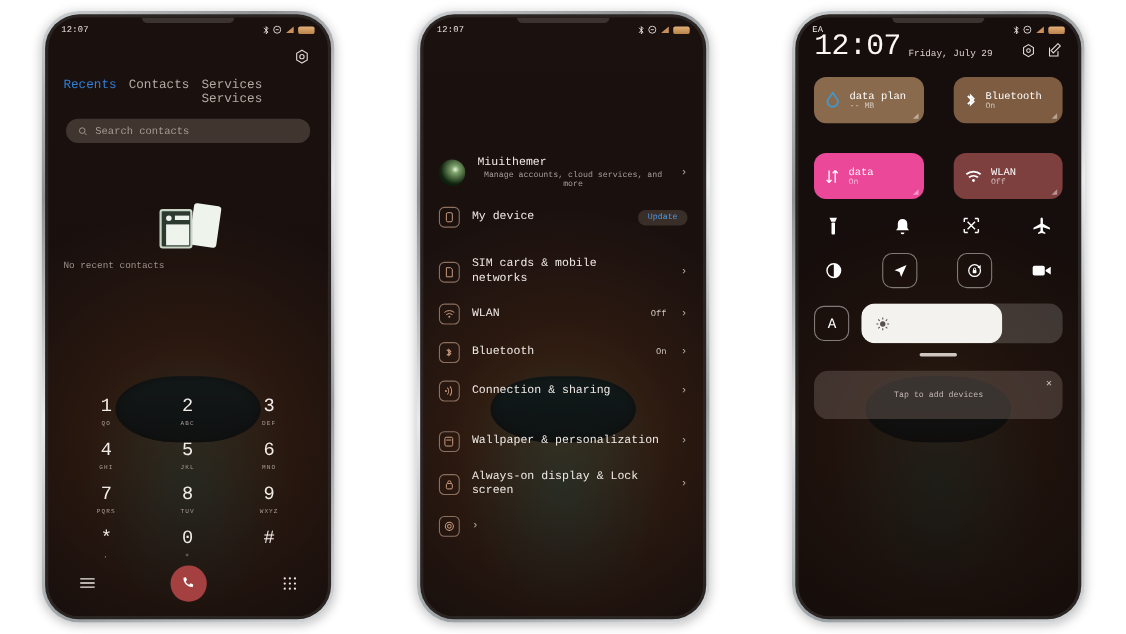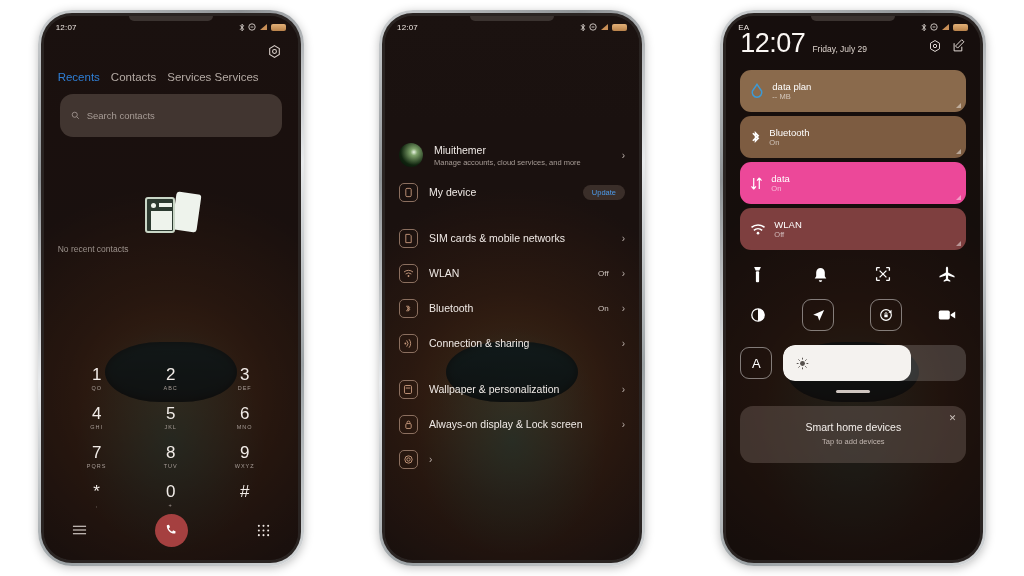--- a/index.html
+++ b/index.html
@@ -7,21 +7,21 @@
     font-family:"Liberation Sans", sans-serif; }
   .stage{ position:relative; width:1024px; height:576px; background:#fff; display:flex;
     align-items:center; justify-content:space-around; }
 
   
   .phone{ position:relative; width:266px; height:556px; border-radius:34px;
     background:linear-gradient(140deg,#cfd2d4 0%,#8e9295 22%,#e8eaec 48%,#9aa0a3 74%,#d5d8da 100%);
     padding:4px; box-shadow:0 2px 10px rgba(0,0,0,.25); flex:0 0 auto; }
   .bezel{ position:absolute; inset:3px; border-radius:31px; background:#2a2422; }
   .screen{ position:absolute; inset:6px; border-radius:28px; overflow:hidden;
-    background:#1e1513; }
+    background:#1e1513;font-family:Liberation Mono, monospace; }
 
   
   .wall{ position:absolute; inset:0; background:
       radial-gradient(ellipse 60% 34% at 50% 78%, rgba(18,120,120,.40) 0%, rgba(18,120,120,0) 62%),
       radial-gradient(circle at 50% 70%, rgba(190,110,45,.55) 0%, rgba(150,80,30,.30) 26%, rgba(40,25,20,0) 52%),
       radial-gradient(ellipse 48% 16% at 50% 66%, rgba(10,40,46,.85) 0%, rgba(10,40,46,0) 70%),
       linear-gradient(#241917 0%, #221715 40%, #1d1412 100%); }
   .wall::after{ content:""; position:absolute; left:24%; right:24%; top:60%; height:11%;
       border-radius:50%/60%; background:linear-gradient(#0c2a2e,#06181b);
       box-shadow:0 0 8px rgba(0,0,0,.6) inset; opacity:.95; }
@@ -39,21 +39,21 @@
   .sicons svg{ display:block; }
   .batt{ width:15px; height:7px; border-radius:2px;
     background:linear-gradient(#e2b077,#b9824a); }
 
   
   .p1-top{ position:relative; padding:6px 14px 0; }
   .gear-row{ display:flex; justify-content:flex-end; padding-right:2px; }
   .tabs{ display:flex; gap:11px; margin-top:12px; font-size:11.5px; }
   .tab{ color:#b4aaa4; }
   .tab.active{ color:#2f7fd6;text-align:right; }
-  .searchbar{ margin:11px 2px 0; height:43px; border-radius:13px;
+  .searchbar{ margin:11px 2px 0; height:22px; border-radius:13px;
     background:rgba(120,104,96,.42); display:flex; align-items:center; gap:7px;
     padding:0 11px; color:#a79c96; font-size:9.5px; }
   .empty{ position:relative; margin-top:56px; text-align:left; color:#9b918b; font-size:8.5px; }
   .cards{ position:relative; width:56px; height:44px; margin:0 auto 7px; }
   .cards .c1{ position:absolute; left:2px; top:4px; width:30px; height:36px; border-radius:3px;
     background:#2c3a30; border:2px solid #c9d6c6; }
   .cards .c1 i{ position:absolute; left:4px; top:12px; width:21px; height:19px; background:#eef3ec; }
   .cards .c1 b{ position:absolute; left:4px; top:4px; width:5px; height:5px; border-radius:50%; background:#eef3ec; }
   .cards .c1 u{ position:absolute; left:12px; top:4px; width:13px; height:4px; background:#eef3ec; }
   .cards .c2{ position:absolute; right:0; top:0; width:25px; height:38px; border-radius:3px;
@@ -71,35 +71,35 @@
   
   .set-title{ color:#f4efeb; font-size:21px; padding:26px 18px 0; letter-spacing:.2px; }
   .set-search{ margin:12px 14px 0; height:26px; border-radius:13px;
     background:rgba(120,104,96,.42); display:flex; align-items:center; gap:7px;
     padding:0 11px; color:#a79c96; font-size:9.5px; }
   .srow{ display:flex; align-items:center; gap:11px; padding:8px 14px; position:relative; }
   .srow .ico{ width:19px; height:19px; flex:0 0 19px; border-radius:5px;
     border:1px solid #8b6f5f; display:flex; align-items:center; justify-content:center; }
   .srow .txt{ flex:1; min-width:0; }
   .srow .t1{ color:#f0eae6; font-size:10.5px; line-height:13px; }
-  .srow .t2{ color:#a79c96; font-size:7.5px; margin-top:1px; }
+  .srow .t2{ color:#a79c96; font-size:7.5px; margin-top:1px;text-align:center; }
   .srow .val{ color:#cfc5bf; font-size:8px; margin-right:2px; }
   .chev{ color:#b9aea8; font-size:10px; }
   .avatar{ width:24px; height:24px; flex:0 0 24px; border-radius:50%;
     background:radial-gradient(circle at 62% 38%,#eaf3e4 0%,#7fa36b 16%,#10240f 62%,#050a05 100%); }
   .badge{ background:#3a2e29; color:#4d9bea; font-size:7.5px; border-radius:9px; padding:3px 9px; }
   .divider{ height:1px; margin:5px 16px; background:rgba(255,255,255,.07); }
 
   
   .cc{ position:absolute; inset:0; padding:0 14px; }
   .cc-clock{ display:flex; align-items:flex-end; gap:7px; padding-top:14px; }
   .cc-time{ color:#fbf7f4; font-size:27px; line-height:27px; letter-spacing:-.5px; }
   .cc-date{ color:#ded4ce; font-size:8.5px; padding-bottom:3px; }
   .cc-acts{ margin-left:auto; display:flex; gap:10px; padding-bottom:4px; }
-  .tiles{ display:grid; grid-template-columns:1fr; gap:4px; margin-top:13px; }
+  .tiles{ display:grid; grid-template-columns:1fr 1fr; gap:27px; margin-top:13px; }
   .tile{ height:42px; border-radius:11px; padding:0 10px; display:flex; align-items:center;
     gap:8px; position:relative; overflow:hidden; }
   .tile .tl{ min-width:0; }
   .tile .tt{ color:#fff; font-size:9.5px; line-height:11px; }
   .tile .ts{ color:rgba(255,255,255,.62); font-size:7.5px; }
   .tile .corner{ position:absolute; right:5px; bottom:4px; width:0; height:0;
     border-left:5px solid transparent; border-bottom:5px solid rgba(255,255,255,.45); }
   .qrow{ display:flex; justify-content:space-between; padding:16px 10px 0; }
   .qrow2{ display:flex; align-items:center; justify-content:space-between; padding:15px 10px 0; }
   .qbox{ width:32px; height:32px; border-radius:9px; border:1px solid rgba(255,255,255,.45);
@@ -544,20 +544,19 @@
                   </g>
               </svg>
             </div>
           </div>
         </div>
 
         <div class="grab"></div>
 
         <div class="smart">
           <span class="x">✕</span>
-          <div class="st">Smart home devices</div>
           <div class="ss">Tap to add devices</div>
         </div>
       </div>
     </div>
   </div>
 
 </div>
 
 </body></html>

